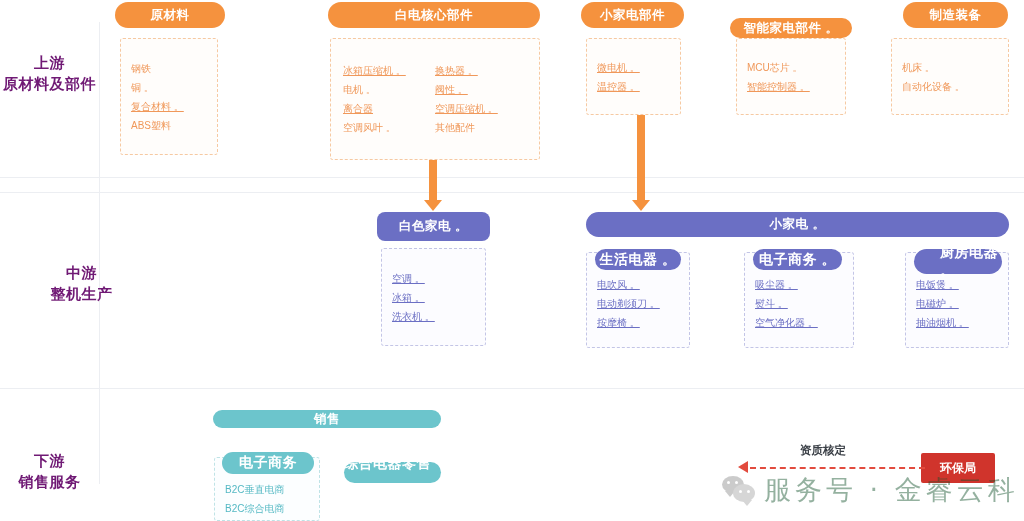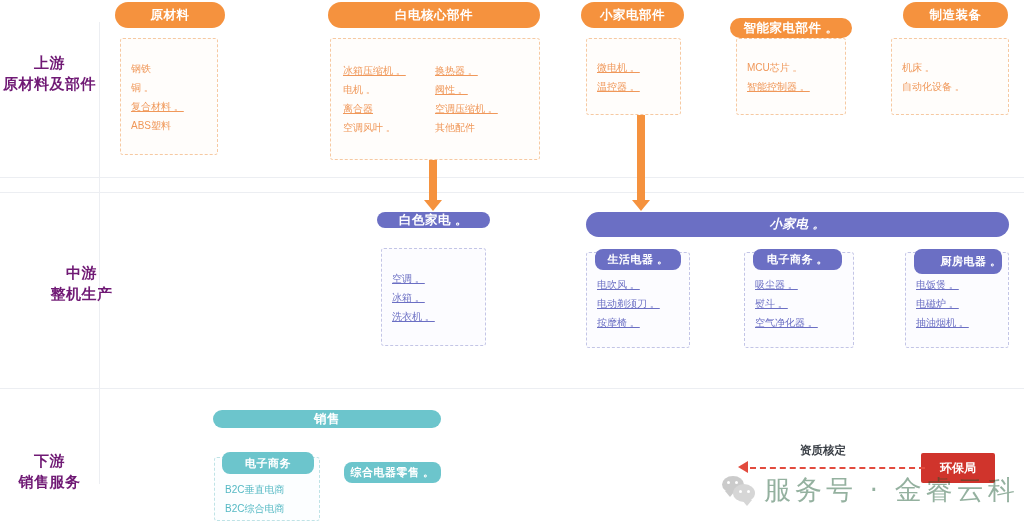--- a/index.html
+++ b/index.html
@@ -23,21 +23,21 @@
 
   
   .pill{
     position:absolute;display:flex;align-items:center;justify-content:center;
     border-radius:999px;color:#fff;font-size:12.5px;font-weight:bold;
     letter-spacing:.5px;box-sizing:border-box;
   }
   .pill.orange{background:#f5923e;}
   .pill.purple{background:#6b6fc4;}
   .pill.teal{background:#6cc5cc;}
-  .pill.small{font-size:11px;border-radius:8px;}
+  .pill.small{font-size:14px;}
 
   .rect{
     position:absolute;display:flex;align-items:center;justify-content:center;
     color:#fff;font-size:12px;font-weight:bold;border-radius:2px;box-sizing:border-box;
   }
   .rect.red{background:#d0342c;}
 
   
   .dbox{
     position:absolute;box-sizing:border-box;
@@ -188,30 +188,30 @@
 
   <div class="arrow" style="left:424px;top:160px;width:18px;height:52px;">
     <div class="shaft" style="left:5px;top:0;width:8px;height:41px;"></div>
     <div class="head" style="left:0px;top:40px;"></div>
   </div>
   <div class="arrow" style="left:632px;top:115px;width:18px;height:97px;">
     <div class="shaft" style="left:5px;top:0;width:8px;height:86px;"></div>
     <div class="head" style="left:0px;top:85px;"></div>
   </div>
 
-  <div class="pill purple" style="left:377px;top:212px;width:113px;height:16px;border-radius:8px;">白色家电 。</div>
+  <div class="pill purple" style="left:377px;top:212px;width:113px;height:29px;border-radius:8px;">白色家电 。</div>
   <div class="dbox purple" style="left:381px;top:248px;width:105px;height:98px;">
     <div class="items">
       <div class="item u">空调 。</div>
       <div class="item u">冰箱 。</div>
       <div class="item u">洗衣机 。</div>
     </div>
   </div>
 
-  <div class="pill purple" style="left:586px;top:212px;width:423px;height:25px;font-style:italic;">小家电 。</div>
+  <div class="pill purple" style="left:586px;top:212px;width:423px;height:25px;">小家电 。</div>
 
   <div class="dbox purple" style="left:586px;top:252px;width:104px;height:96px;">
     <div class="items offset">
       <div class="item u">电吹风 。</div>
       <div class="item u">电动剃须刀 。</div>
       <div class="item u">按摩椅 。</div>
     </div>
   </div>
   <div class="pill purple small" style="left:595px;top:249px;width:86px;height:21px;">生活电器 。</div>
 

